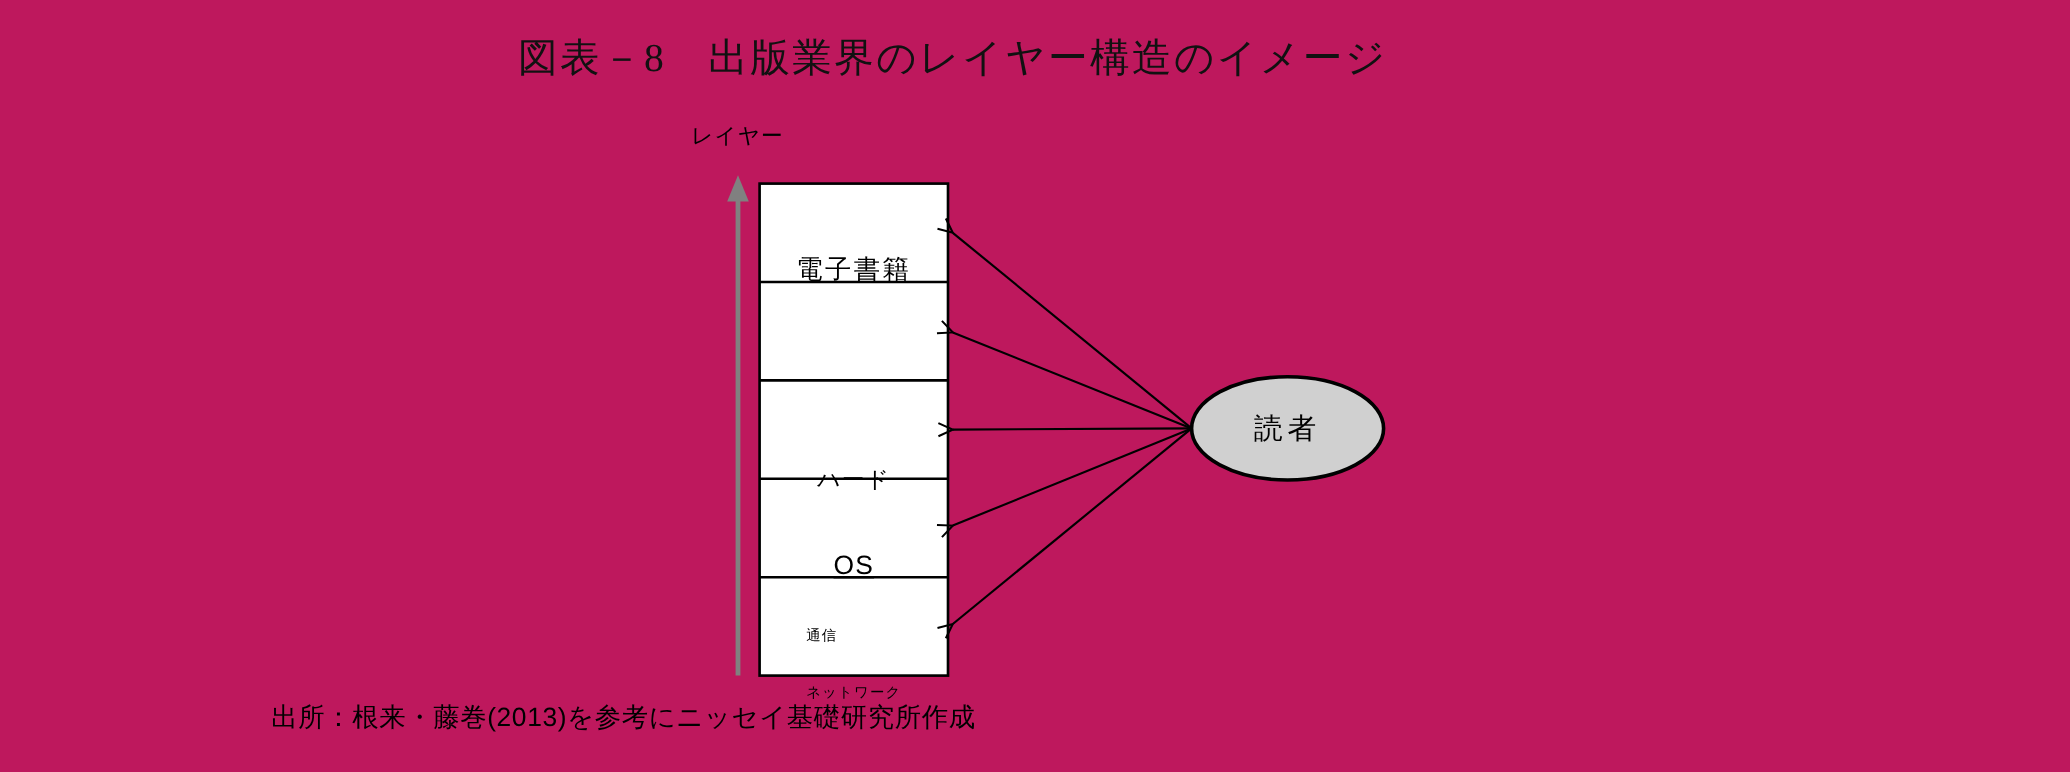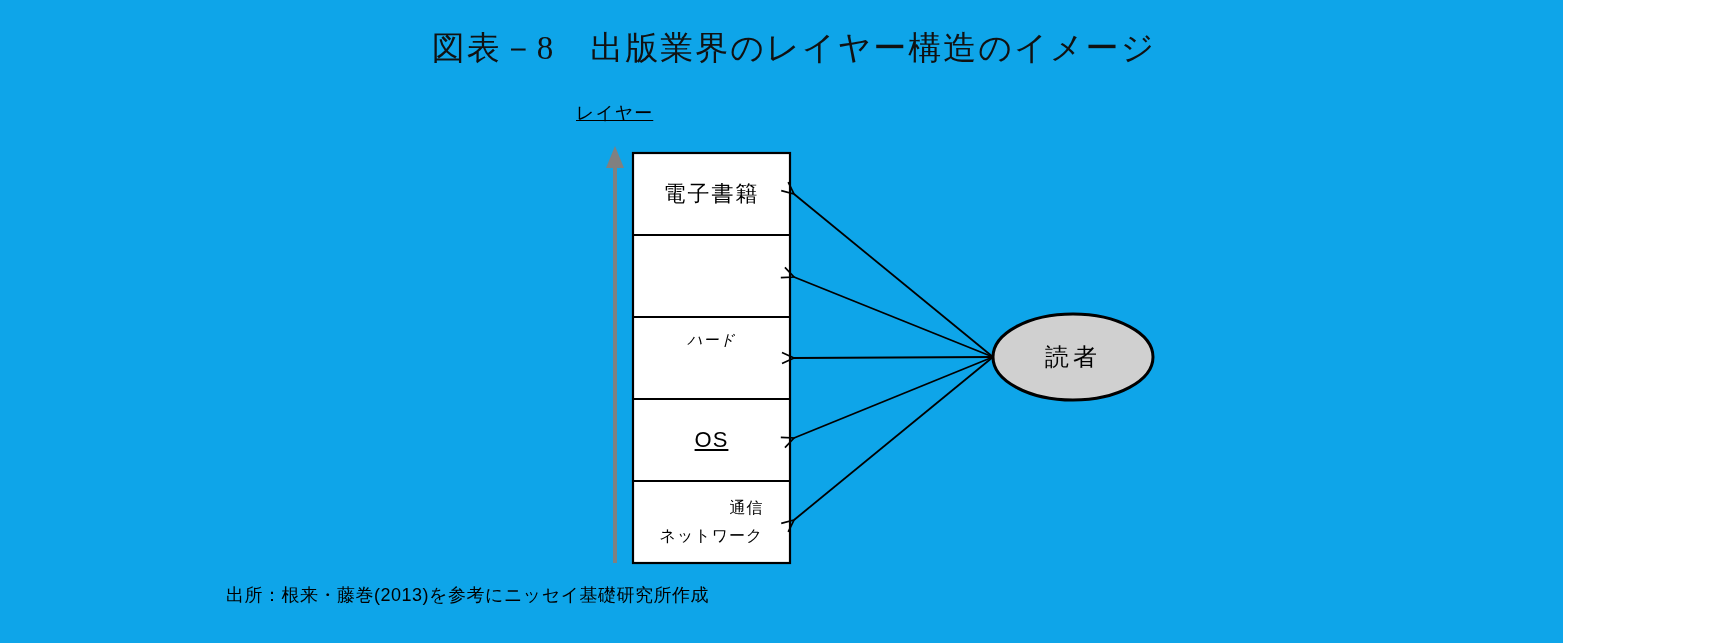--- a/index.html
+++ b/index.html
@@ -2,23 +2,23 @@
 <html><head>
 <meta charset="utf-8">
 <style>
   html, body {
     margin: 0;
     padding: 0;
     background: #ffffff;
   }
   .canvas {
     position: relative;
-    width: 1563px;
+    width: 1725px;
     height: 643px;
-    background: #0ea5e9;
+    background: #be185d;
     overflow: hidden;
     font-family: "Liberation Sans", sans-serif;
     color: #000000;
   }
   .fig-title {
     position: absolute;
     left: 384px;
     top: 26px;
     width: 820px;
     text-align: center;
@@ -27,61 +27,61 @@
     letter-spacing: 2px;
     color: #111111;
     white-space: nowrap;
   }
   .axis-label {
     position: absolute;
     left: 576px;
     top: 101px;
     font-size: 18px;
     letter-spacing: 1px;
-    text-decoration: underline;
   }
   .diagram-svg {
     position: absolute;
     left: 0;
     top: 0;
   }
   .layer-label {
     position: absolute;
     left: 633px;
     width: 157px;
     height: 82px;
     display: flex;
     align-items: center;
     justify-content: center;
-    text-align: right;
+    text-align: left;
     pointer-events: none;
+    margin-top: 31px;
   }
   .layer-label.l0 { top: 153px; font-size: 22px; letter-spacing: 2px; }
   .layer-label.l1 { top: 235px; font-size: 18px; letter-spacing: 1px; }
-  .layer-label.l2 { top: 299px; font-size: 15px; letter-spacing: 1px; font-style: italic; }
+  .layer-label.l2 { top: 328px; font-size: 19px; letter-spacing: 1px; }
   .layer-label.l3 { top: 399px; font-size: 22px; letter-spacing: 1px; text-decoration: underline; }
-  .layer-label.l4 { top: 481px; font-size: 16px; line-height: 28px; white-space: pre-line; letter-spacing: 1px; }
+  .layer-label.l4 { top: 481px; font-size: 12px; line-height: 48px; white-space: pre-line; letter-spacing: 1px; }
   .actor-label {
     position: absolute;
     left: 993px;
     top: 314px;
     width: 160px;
     height: 86px;
     display: flex;
     align-items: center;
     justify-content: center;
     font-size: 24px;
     letter-spacing: 4px;
     pointer-events: none;
   }
   .source-note {
     position: absolute;
     left: 226px;
     top: 583px;
-    font-size: 18px;
+    font-size: 22px;
     letter-spacing: 0.5px;
     white-space: nowrap;
   }
 </style>
 </head>
 <body>
 
 <div class="canvas">
 
   <div class="fig-title">図表－8　出版業界のレイヤー構造のイメージ</div>

